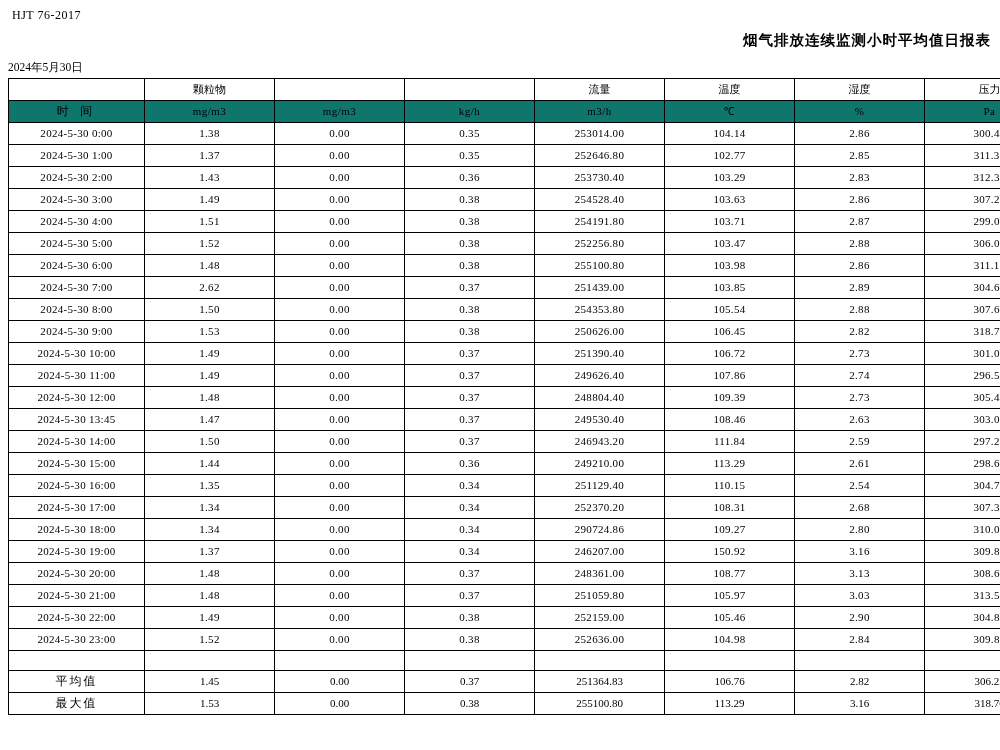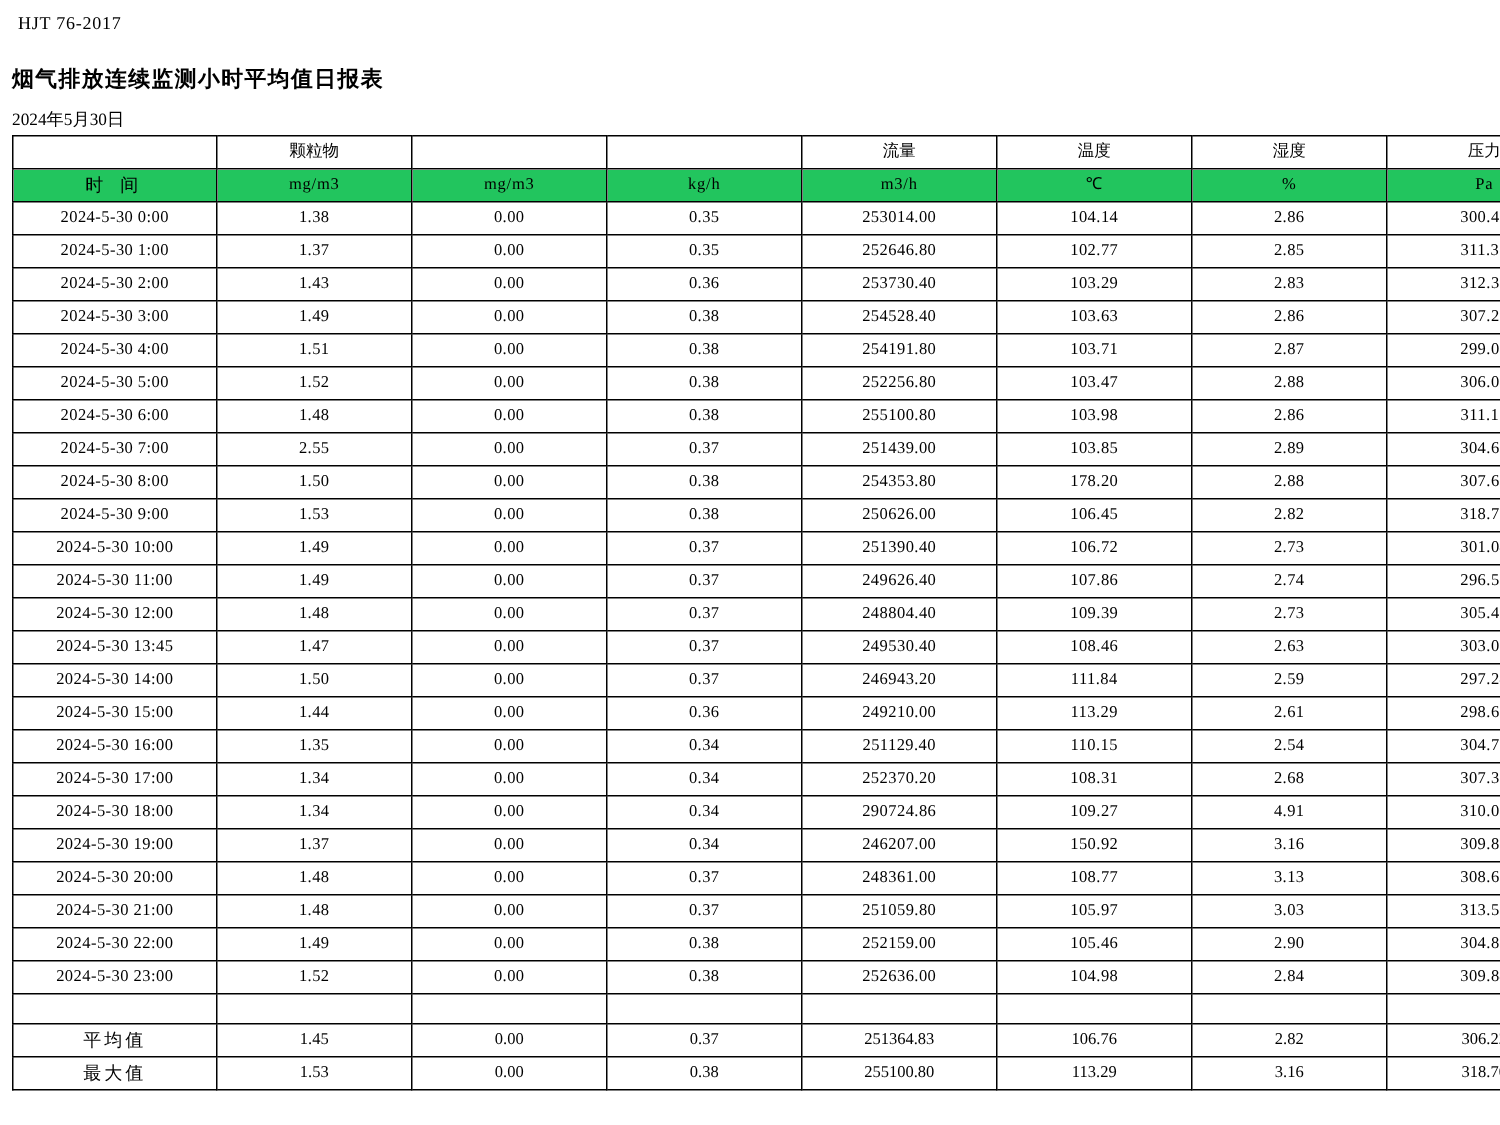--- a/index.html
+++ b/index.html
@@ -22,25 +22,25 @@
     box-sizing: border-box;
     padding: 6px 9px 0 8px;
   }
   .std-code {
     font-family: "Liberation Serif", serif;
     font-size: 12px;
     letter-spacing: 0.5px;
     margin: 2px 0 0 4px;
   }
   .doc-title {
-    text-align: left;
+    text-align: right;
     font-family: Liberation Mono, monospace;
     font-weight: bold;
     font-size: 14.5px;
-    margin-top: 20px;
+    margin-top: 8px;
     letter-spacing: 1px;
   }
   .org-block {
     margin: 10px 0 0 4px;
     font-family: "Liberation Sans", sans-serif;
     font-size: 12.5px;
     line-height: 16px;
   }
   .date-line {
     text-align: left;
@@ -67,21 +67,21 @@
   }
   .col-time   { width: 136px; }
   .col-n      { width: 130px; }
   .hdr-group {
     font-family: "Liberation Sans", sans-serif;
     font-size: 12.5px;
     height: 28px;
     line-height: 28px;
   }
   tr.unit-row td {
-    background: #22c55e;
+    background: #0f766e;
     letter-spacing: 0.5px;
   }
   tr.unit-row td.time-unit {
     font-family: "Liberation Sans", sans-serif;
     font-size: 12px;
     letter-spacing: 4px;
   }
   tr.data-row td.tcell {
     letter-spacing: 0.3px;
   }
@@ -205,35 +205,35 @@
         <td class="tcell">1.48</td>
         <td class="tcell">0.00</td>
         <td class="tcell">0.38</td>
         <td class="tcell">255100.80</td>
         <td class="tcell">103.98</td>
         <td class="tcell">2.86</td>
         <td class="tcell">311.13</td>
       </tr>
       <tr class="data-row">
         <td class="tcell">2024-5-30 7:00</td>
-        <td class="tcell">2.55</td>
+        <td class="tcell">2.62</td>
         <td class="tcell">0.00</td>
         <td class="tcell">0.37</td>
         <td class="tcell">251439.00</td>
         <td class="tcell">103.85</td>
         <td class="tcell">2.89</td>
         <td class="tcell">304.62</td>
       </tr>
       <tr class="data-row">
         <td class="tcell">2024-5-30 8:00</td>
         <td class="tcell">1.50</td>
         <td class="tcell">0.00</td>
         <td class="tcell">0.38</td>
         <td class="tcell">254353.80</td>
-        <td class="tcell">178.20</td>
+        <td class="tcell">105.54</td>
         <td class="tcell">2.88</td>
         <td class="tcell">307.69</td>
       </tr>
       <tr class="data-row">
         <td class="tcell">2024-5-30 9:00</td>
         <td class="tcell">1.53</td>
         <td class="tcell">0.00</td>
         <td class="tcell">0.38</td>
         <td class="tcell">250626.00</td>
         <td class="tcell">106.45</td>
@@ -320,21 +320,21 @@
         <td class="tcell">2.68</td>
         <td class="tcell">307.30</td>
       </tr>
       <tr class="data-row">
         <td class="tcell">2024-5-30 18:00</td>
         <td class="tcell">1.34</td>
         <td class="tcell">0.00</td>
         <td class="tcell">0.34</td>
         <td class="tcell">290724.86</td>
         <td class="tcell">109.27</td>
-        <td class="tcell">4.91</td>
+        <td class="tcell">2.80</td>
         <td class="tcell">310.01</td>
       </tr>
       <tr class="data-row">
         <td class="tcell">2024-5-30 19:00</td>
         <td class="tcell">1.37</td>
         <td class="tcell">0.00</td>
         <td class="tcell">0.34</td>
         <td class="tcell">246207.00</td>
         <td class="tcell">150.92</td>
         <td class="tcell">3.16</td>

